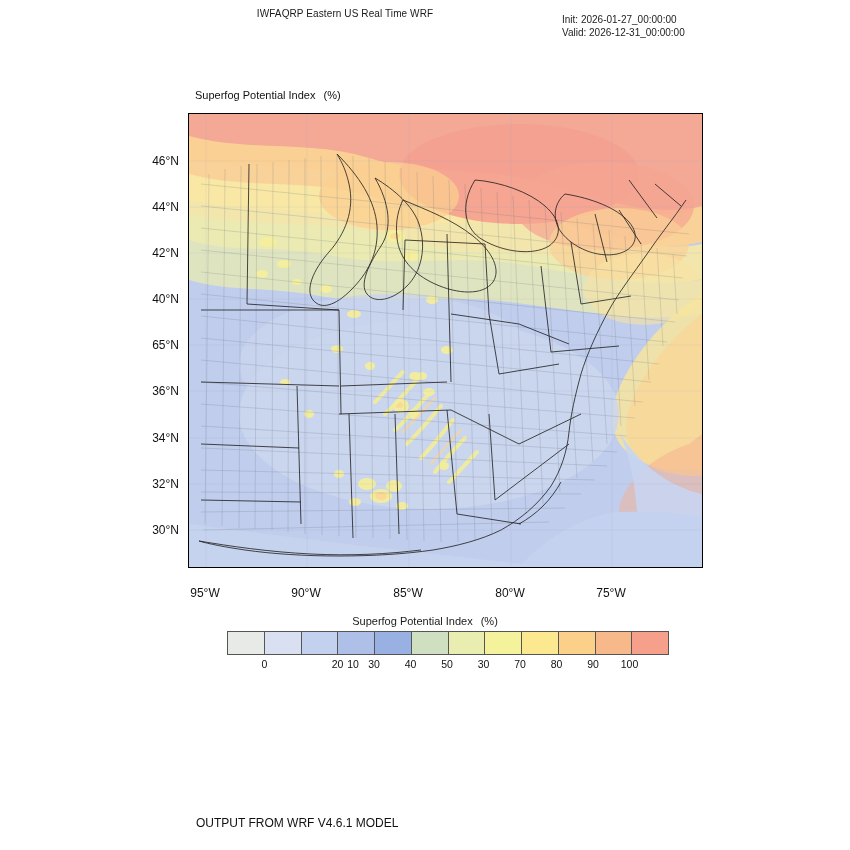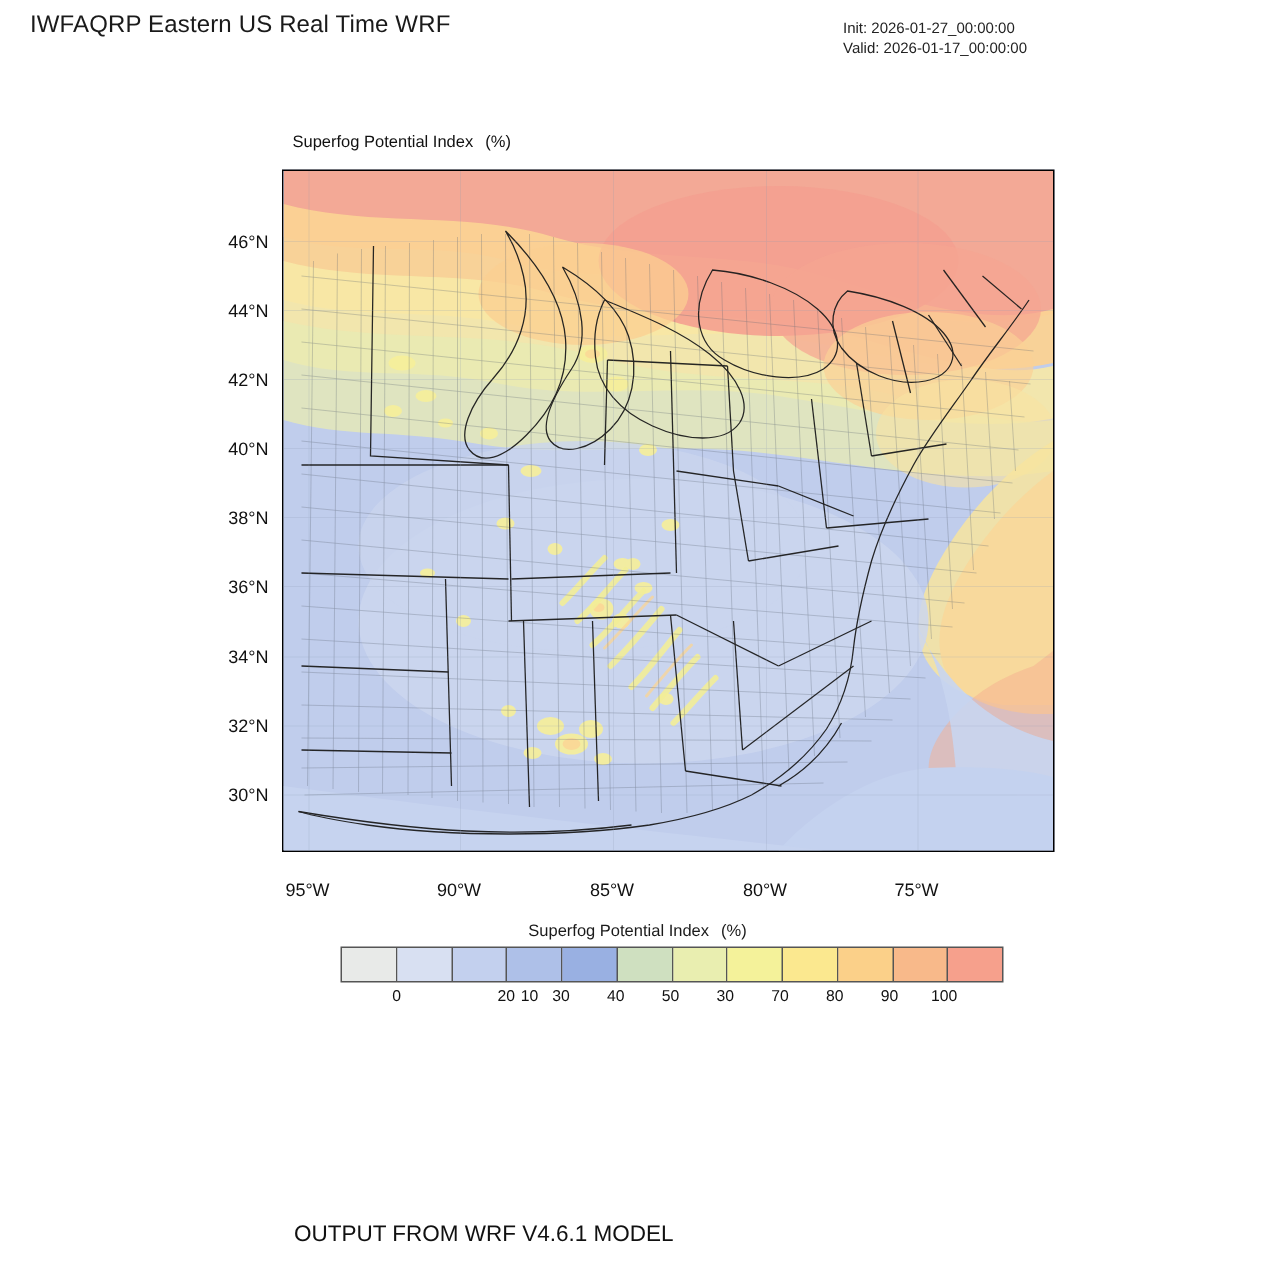--- a/index.html
+++ b/index.html
@@ -15,23 +15,23 @@
     color: #1a1a1a;
     overflow: hidden;
   }
 
   
   #main-title {
     position: absolute;
     left: 0;
     top: 8px;
     width: 690px;
-    font-size: 16px;
+    text-align: center;
+    font-size: 10px;
     letter-spacing: 0.1px;
-    margin-left: 20px;
   }
   #run-info {
     position: absolute;
     left: 562px;
     top: 13px;
     font-size: 10px;
     line-height: 13px;
     color: #222;
   }
 
@@ -107,33 +107,33 @@
     font-size: 10.5px;
     transform: translateX(-50%);
     color: #111;
   }
 
   
   #footer {
     position: absolute;
     left: 196px;
     top: 817px;
-    font-size: 15px;
+    font-size: 12px;
     line-height: 12px;
     color: #111;
   }
 </style>
 </head>
 <body>
 
 <div id="main-title">IWFAQRP Eastern US Real Time WRF</div>
 
 <div id="run-info">
   <div>Init: 2026-01-27_00:00:00</div>
-  <div>Valid: 2026-01-17_00:00:00</div>
+  <div>Valid: 2026-12-31_00:00:00</div>
 </div>
 
 <div id="plot-title">
   <span>Superfog Potential Index</span><span class="units">(%)</span>
 </div>
 
 <div id="map-frame">
   <svg id="map-canvas" width="513" height="453" viewBox="0 0 513 453">
     <defs>
       <clipPath id="frameclip">
@@ -343,21 +343,21 @@
           <path d="M0 416 L513 416"></path>
       </g>
     </g>
   </svg>
 </div>
 
 <div class="axis-label lat-label" style="left:131px; top:154px;">46°N</div>
 <div class="axis-label lat-label" style="left:131px; top:200px;">44°N</div>
 <div class="axis-label lat-label" style="left:131px; top:246px;">42°N</div>
 <div class="axis-label lat-label" style="left:131px; top:292px;">40°N</div>
-<div class="axis-label lat-label" style="left:131px; top:338px;">38°N</div>
+<div class="axis-label lat-label" style="left:131px; top:338px;">65°N</div>
 <div class="axis-label lat-label" style="left:131px; top:384px;">36°N</div>
 <div class="axis-label lat-label" style="left:131px; top:431px;">34°N</div>
 <div class="axis-label lat-label" style="left:131px; top:477px;">32°N</div>
 <div class="axis-label lat-label" style="left:131px; top:523px;">30°N</div>
 
 <div class="axis-label lon-label" style="left:181px; top:586px;">95°W</div>
 <div class="axis-label lon-label" style="left:282px; top:586px;">90°W</div>
 <div class="axis-label lon-label" style="left:384px; top:586px;">85°W</div>
 <div class="axis-label lon-label" style="left:486px; top:586px;">80°W</div>
 <div class="axis-label lon-label" style="left:587px; top:586px;">75°W</div>

